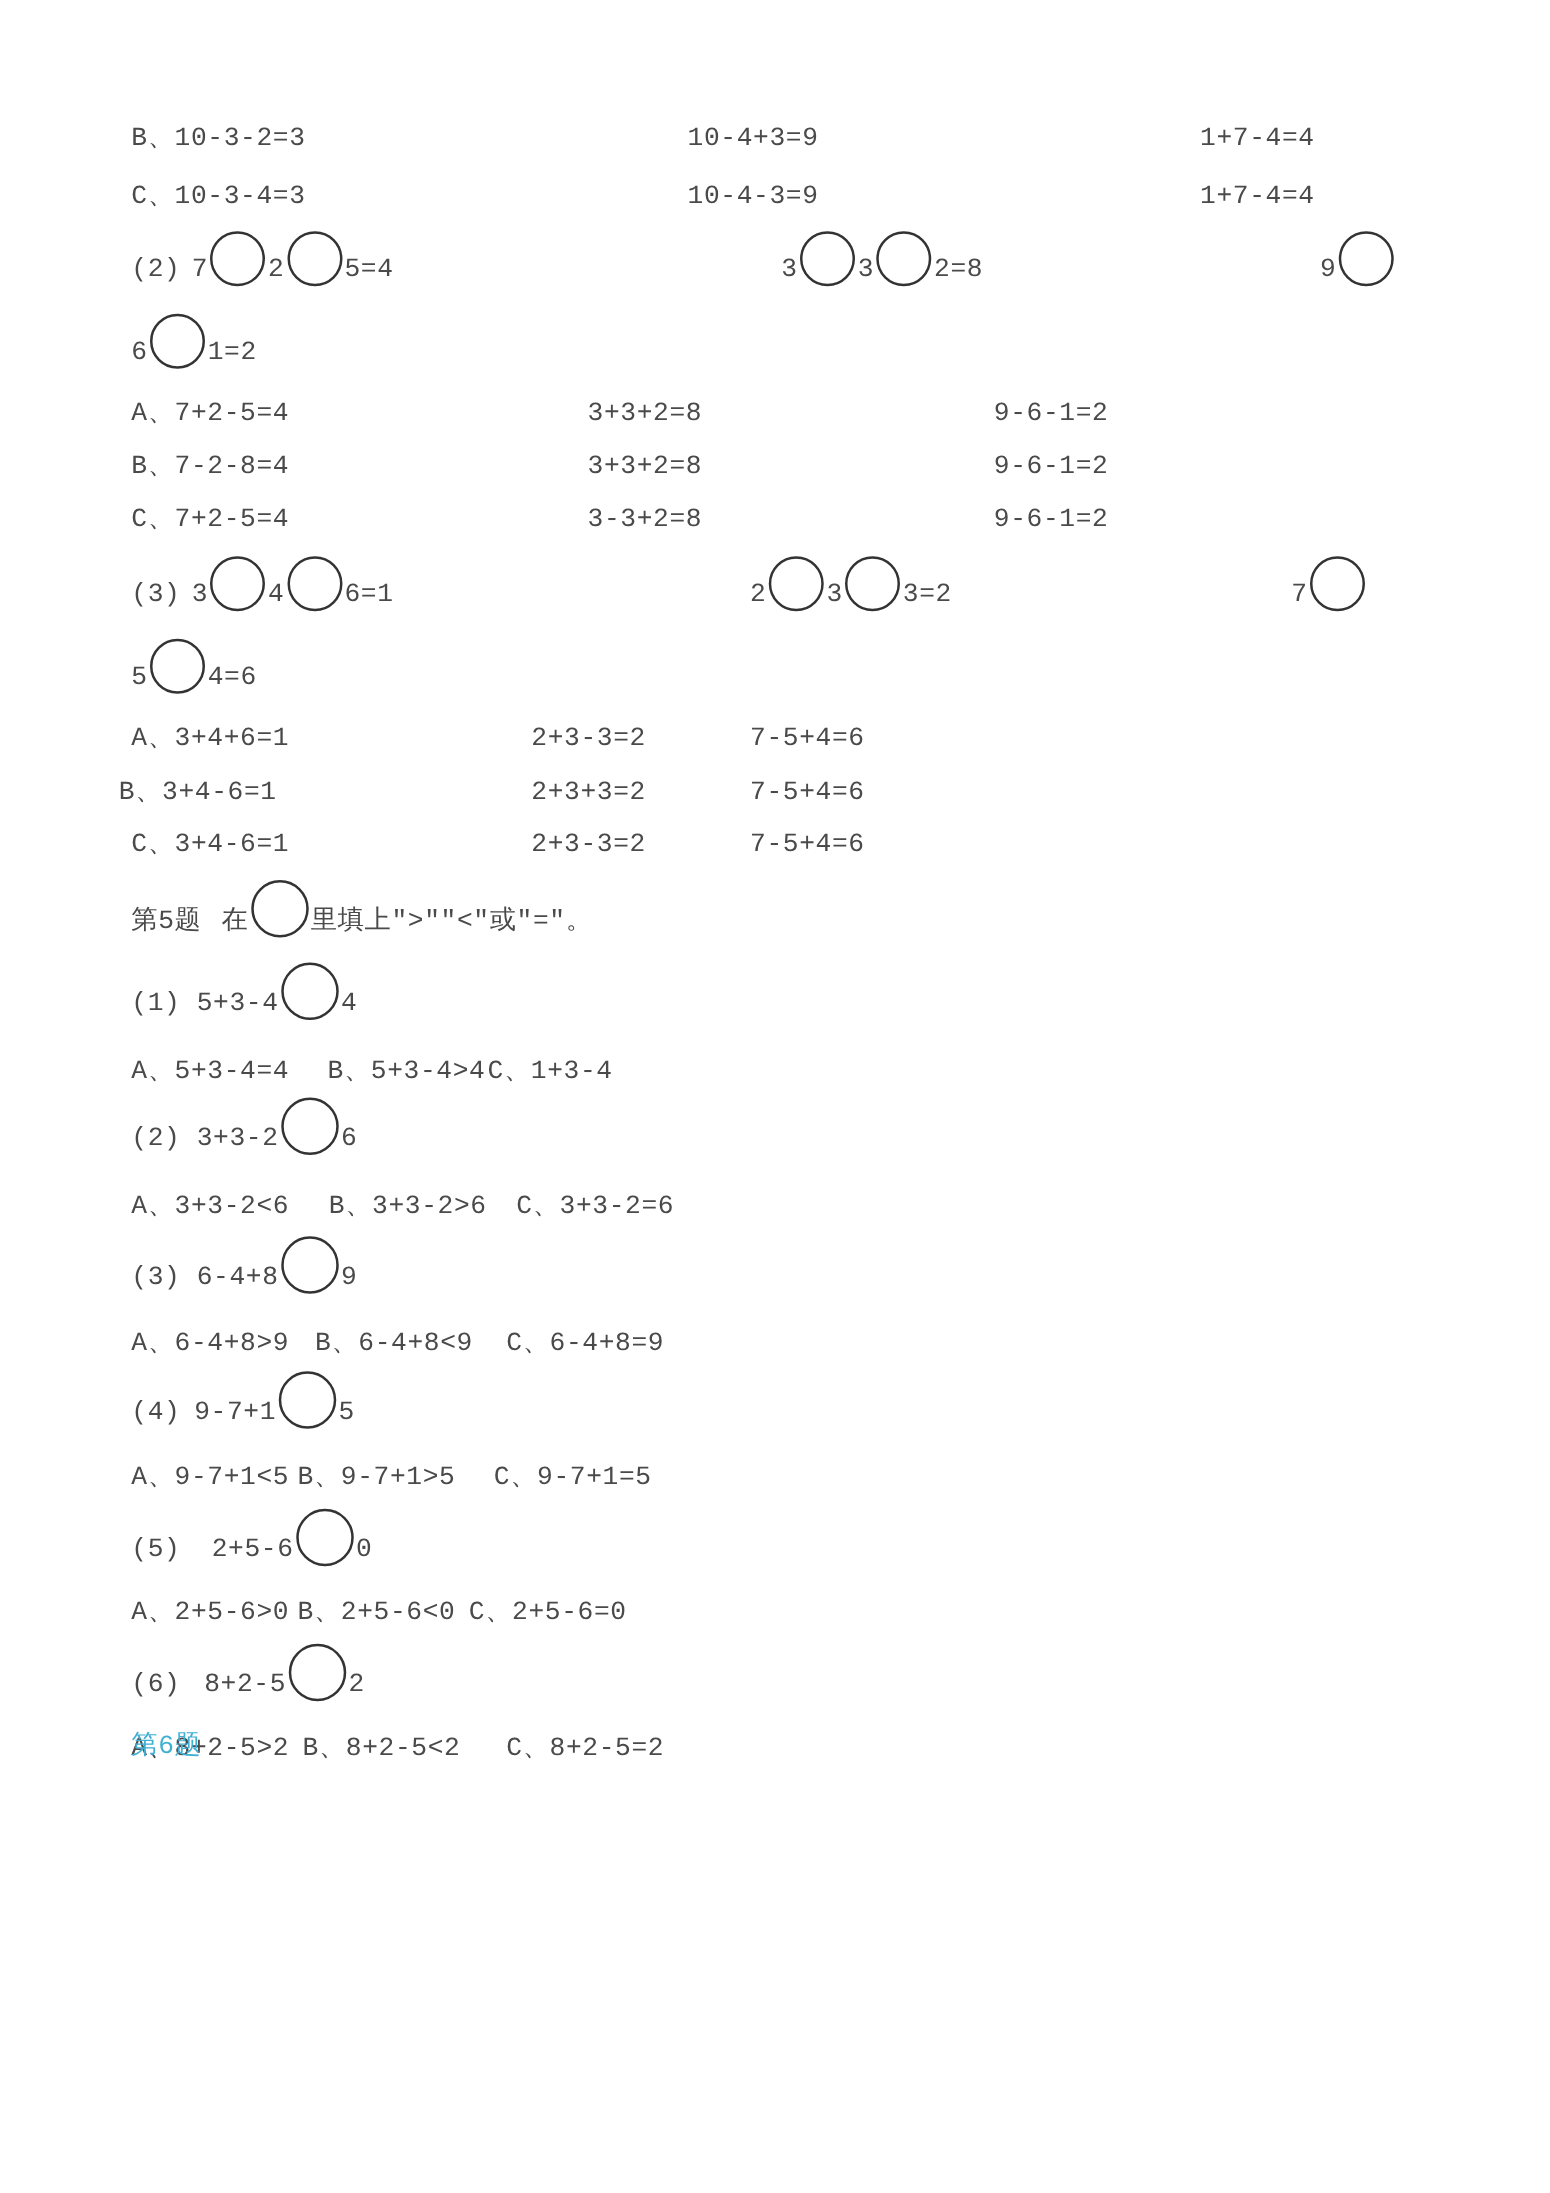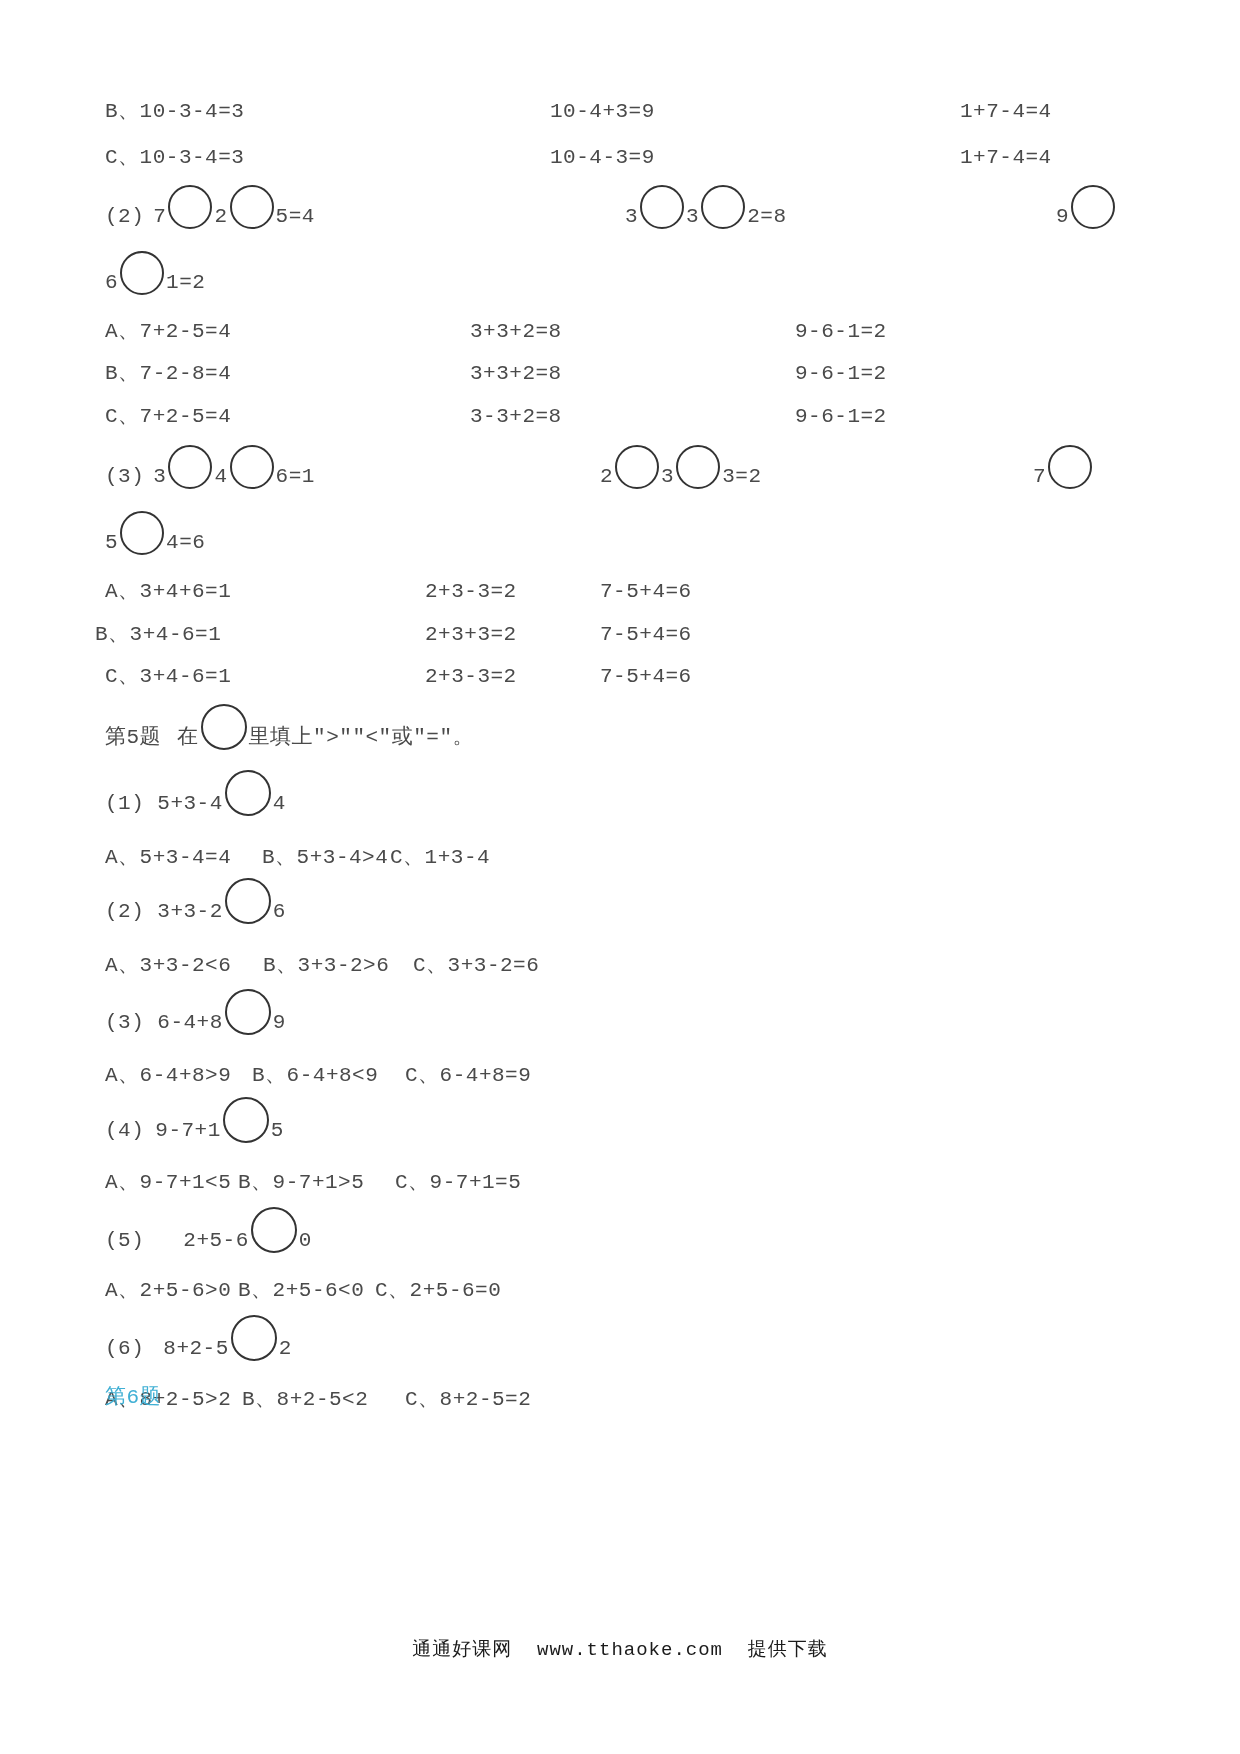--- a/index.html
+++ b/index.html
@@ -29,21 +29,21 @@
   .footer{
     position:absolute;left:0;right:0;text-align:center;
     font-size:19px;color:var(--footer);letter-spacing:1px;white-space:pre;
   }
 </style>
 </head>
 <body>
 
 <div class="page">
 
-  <span class="abs txt" style="left:105px;top:100px">B、10-3-4=3</span>
+  <span class="abs txt" style="left:105px;top:100px">B、10-3-2=3</span>
   <span class="abs txt" style="left:550px;top:100px">10-4+3=9</span>
   <span class="abs txt" style="left:960px;top:100px">1+7-4=4</span>
 
   <span class="abs txt" style="left:105px;top:146px">C、10-3-4=3</span>
   <span class="abs txt" style="left:550px;top:146px">10-4-3=9</span>
   <span class="abs txt" style="left:960px;top:146px">1+7-4=4</span>
 
   <div class="crow" style="left:105px;top:183px">
     <span class="t blue lbl">(2)</span>
     <span class="t">7</span>
@@ -160,35 +160,34 @@
     <span class="t" style="margin-left:2px">9-7+1</span>
     <span class="circle c46"></span>
     <span class="t">5</span>
   </div>
   <span class="abs txt" style="left:105px;top:1171px">A、9-7+1&lt;5</span>
   <span class="abs txt" style="left:238px;top:1171px">B、9-7+1&gt;5</span>
   <span class="abs txt" style="left:395px;top:1171px">C、9-7+1=5</span>
 
   <div class="crow" style="left:105px;top:1207px">
     <span class="t blue lbl">(5)</span>
-    <span class="t" style="margin-left:30px">2+5-6</span>
+    <span class="t" style="margin-left:16px">2+5-6</span>
     <span class="circle c46"></span>
     <span class="t">0</span>
   </div>
   <span class="abs txt" style="left:105px;top:1279px">A、2+5-6&gt;0</span>
   <span class="abs txt" style="left:238px;top:1279px">B、2+5-6&lt;0</span>
   <span class="abs txt" style="left:375px;top:1279px">C、2+5-6=0</span>
 
   <div class="crow" style="left:105px;top:1315px">
     <span class="t blue lbl">(6)</span>
     <span class="t" style="margin-left:10px">8+2-5</span>
     <span class="circle c46"></span>
     <span class="t">2</span>
   </div>
   <span class="abs txt" style="left:105px;top:1388px">A、8+2-5&gt;2</span>
   <span class="abs txt" style="left:242px;top:1388px">B、8+2-5&lt;2</span>
   <span class="abs txt" style="left:405px;top:1388px">C、8+2-5=2</span>
 
   <span class="abs txt blue" style="left:105px;top:1386px">第6题</span>
 
-  <div class="footer" style="top:1636px">通通好课网  www.tthaoke.com  提供下载</div>
 
 </div>
 
 </body></html>

